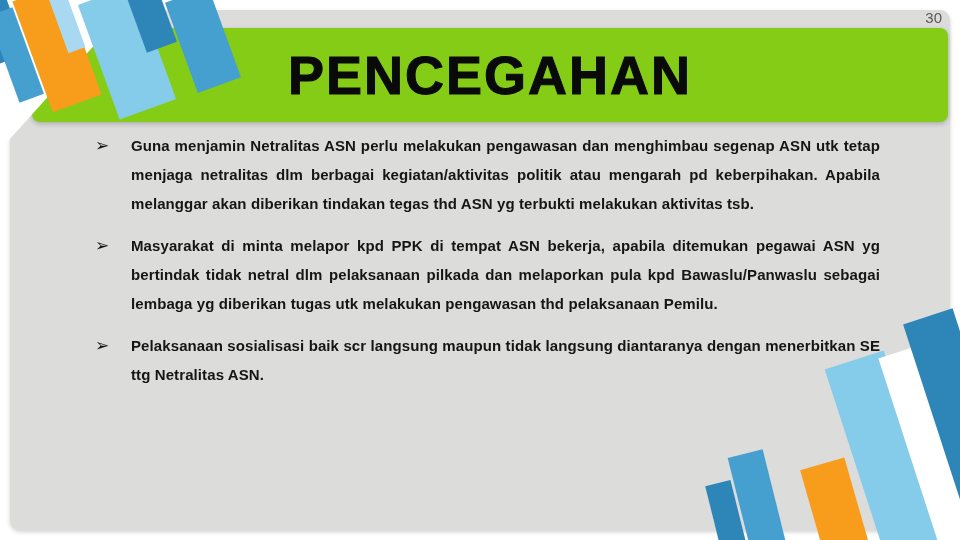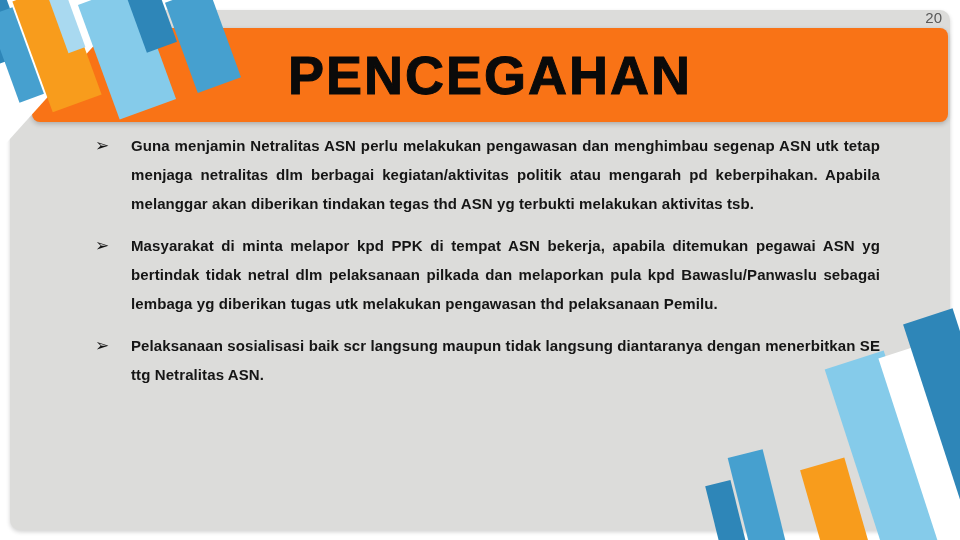--- a/index.html
+++ b/index.html
@@ -13,21 +13,21 @@
   .content-panel{
     position:absolute;
     left:10px;top:10px;width:940px;height:520px;
     background:#dcdcda;
     border-radius:10px;
     box-shadow:0 2px 4px rgba(0,0,0,0.18);
   }
   .title-panel{
     position:absolute;
     left:32px;top:28px;width:916px;height:94px;
-    background:#f97316;
+    background:#84cc16;
     border-radius:8px;
     box-shadow:0 2px 5px rgba(0,0,0,0.22);
     display:flex;align-items:center;justify-content:center;
   }
   .title-text{
     font-size:54px;
     font-weight:bold;
     letter-spacing:2px;
     color:#0a0a0a;
     -webkit-text-stroke:1px #0a0a0a;
@@ -78,21 +78,21 @@
 <body>
 
 <div class="slide">
 
   <div class="content-panel"></div>
 
   <div class="title-panel">
     <div class="title-text">PENCEGAHAN</div>
   </div>
 
-  <div class="page-number">20</div>
+  <div class="page-number">30</div>
 
   <svg class="corner-svg top-left" width="400" height="340" viewBox="0 0 400 340">
     <polygon points="0,0 135,0 0,150" fill="#FFFFFF"></polygon>
     <rect x="-19" y="-34" width="30" height="96" transform="rotate(-20 -4 14)" fill="#2E86B8"></rect>
     <rect x="3" y="9" width="26" height="92" transform="rotate(-20 16 55)" fill="#46A0CF"></rect>
     <rect x="31" y="-11" width="52" height="118" transform="rotate(-20 57 48)" fill="#F89C1C"></rect>
     <rect x="57" y="-12" width="18" height="64" transform="rotate(-20 66 20)" fill="#A9D9F0"></rect>
     <rect x="97" y="-9" width="60" height="122" transform="rotate(-20 127 52)" fill="#85CBEA"></rect>
     <rect x="136" y="-9" width="32" height="58" transform="rotate(-20 152 20)" fill="#2E86B8"></rect>
     <rect x="180" y="-8" width="46" height="96" transform="rotate(-20 203 40)" fill="#46A0CF"></rect>

